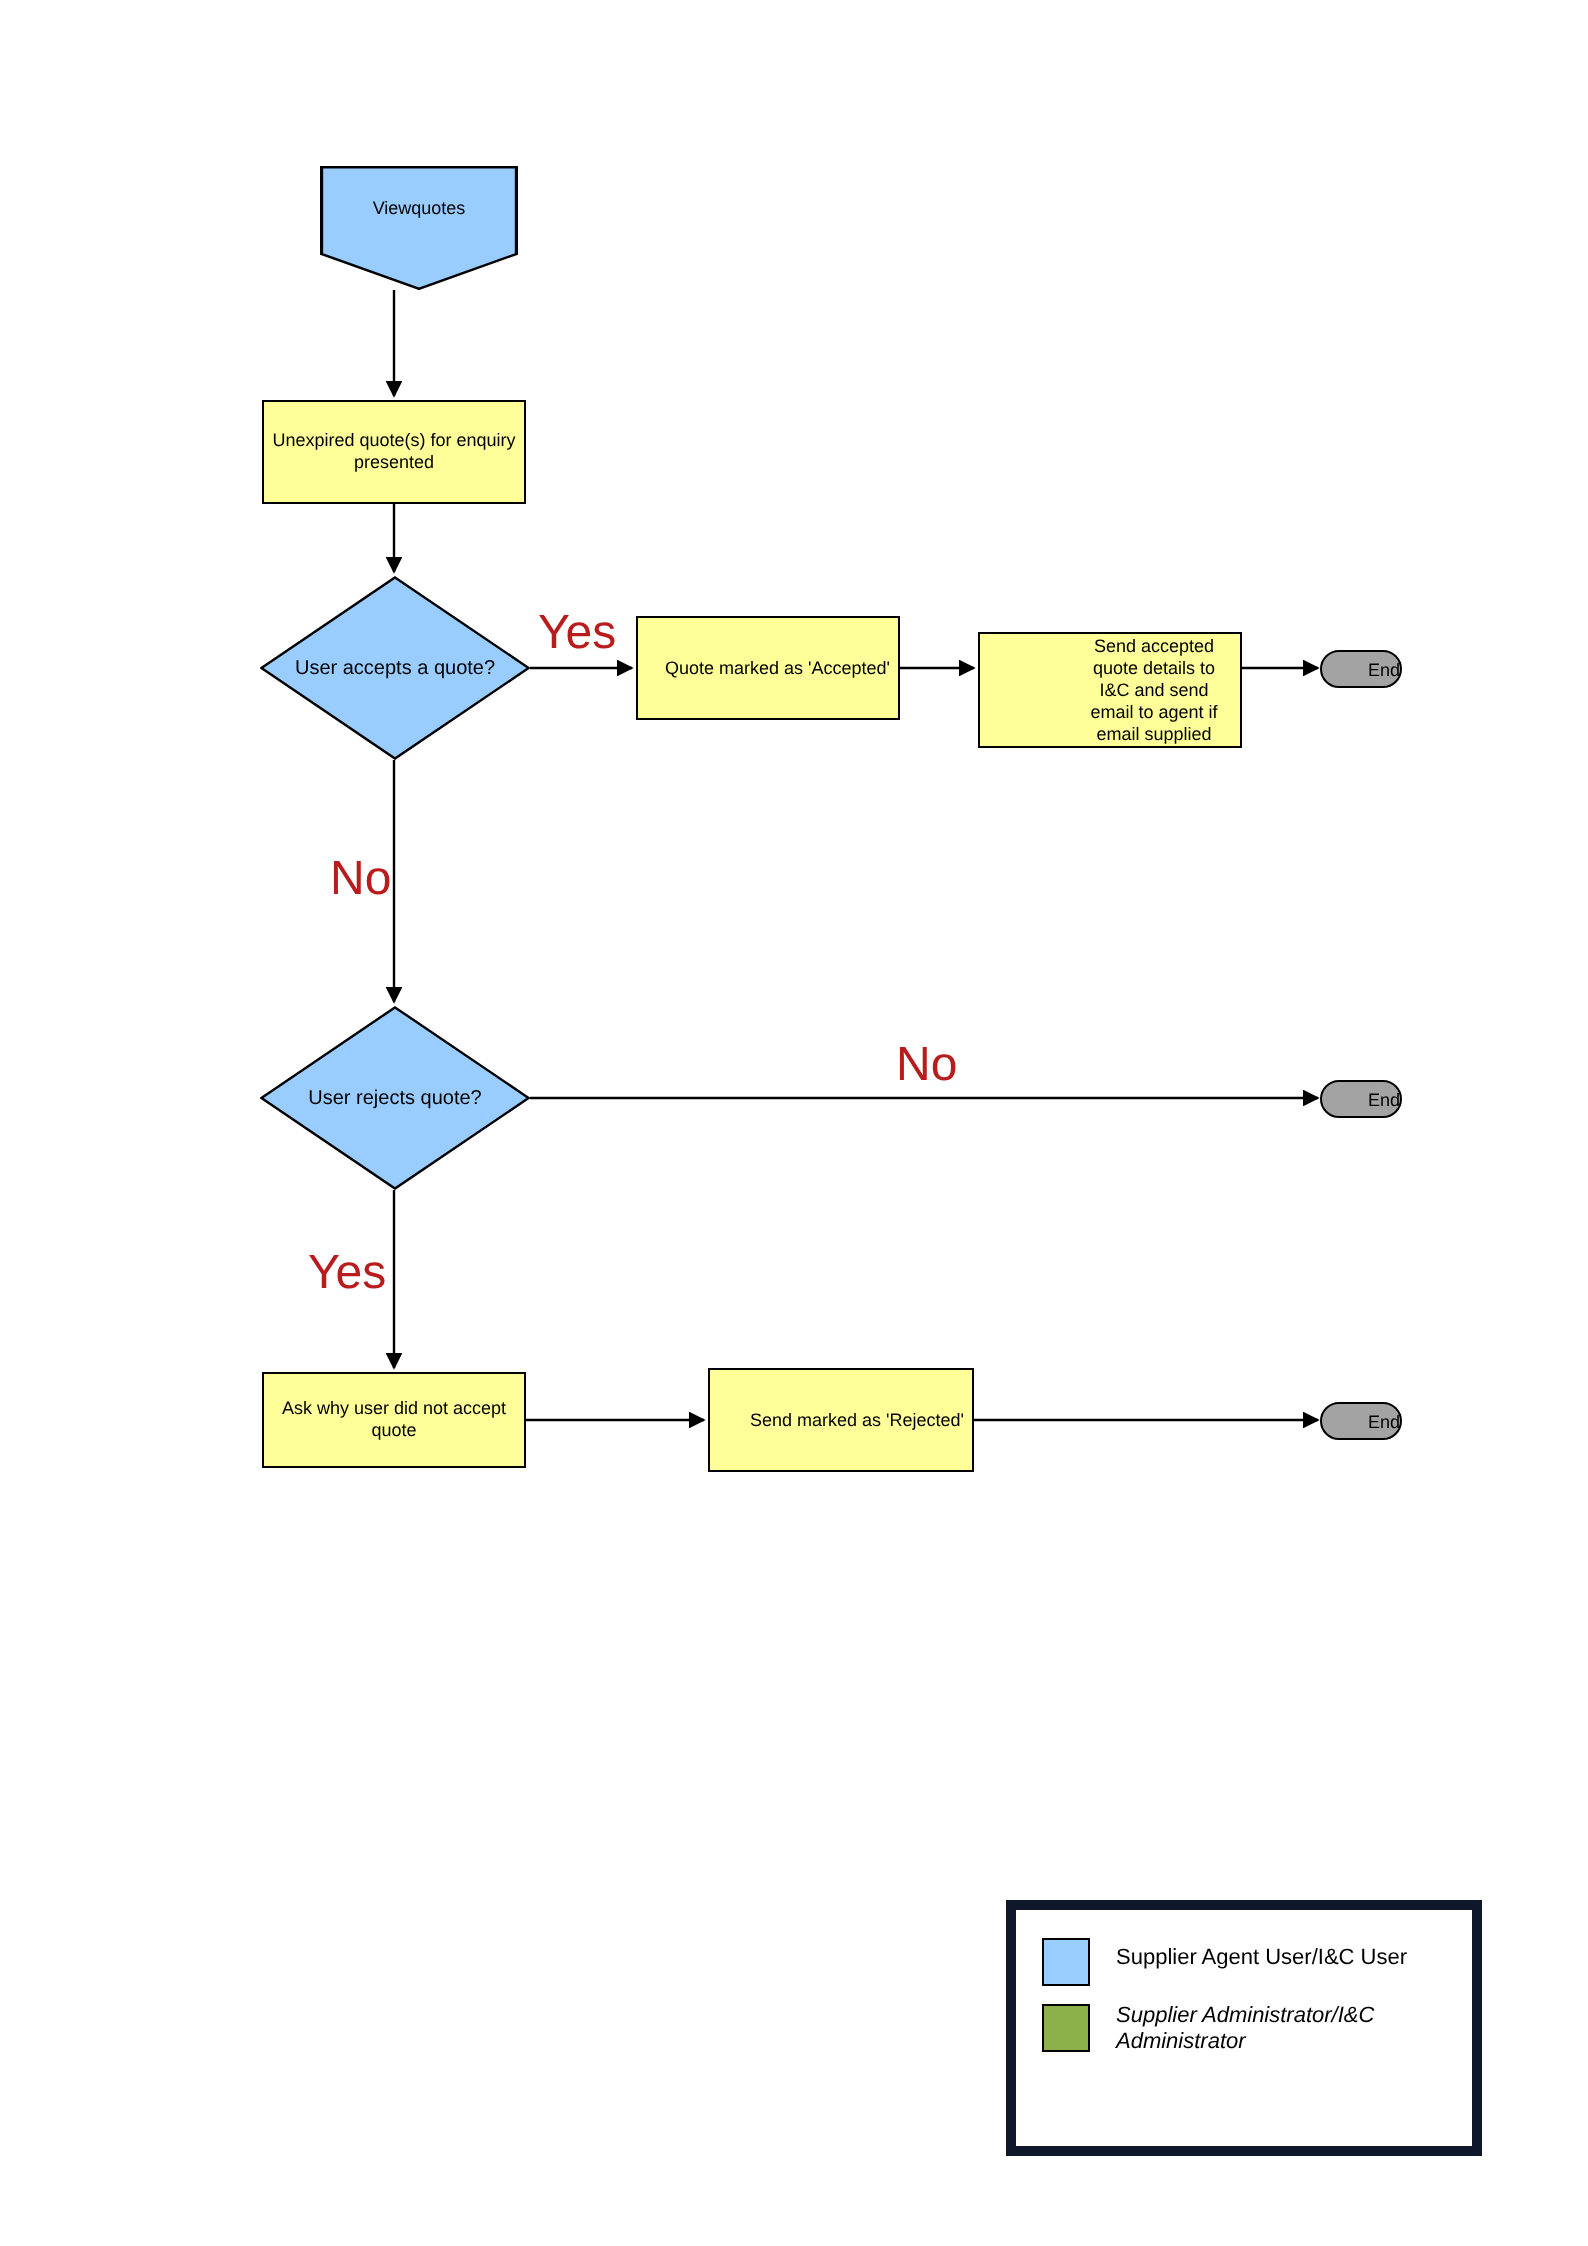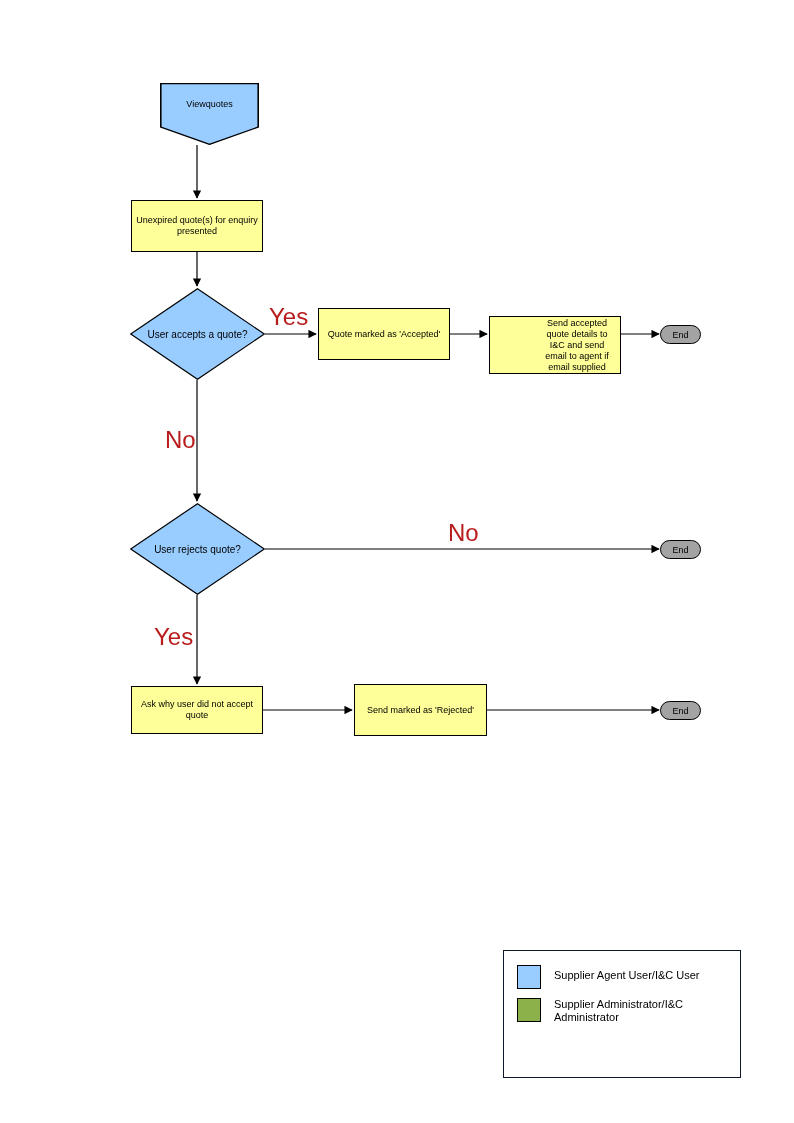--- a/index.html
+++ b/index.html
@@ -18,21 +18,21 @@
     position: absolute;
     left: 0; top: 0;
     width: 794px;
     height: 1123px;
   }
   .node {
     position: absolute;
     box-sizing: border-box;
     display: flex;
     align-items: center;
-    justify-content: center;
+    justify-content: flex-end;
     text-align: center;
     color: #000;
   }
   
   .process {
     background: #ffff99;
     border: 1px solid #000;
     font-size: 9px;
     line-height: 11px;
     padding: 2px 4px;
@@ -94,21 +94,21 @@
     color: #b91c1c;
     white-space: nowrap;
   }
   
   #legend {
     position: absolute;
     left: 503px;
     top: 950px;
     width: 238px;
     height: 128px;
-    border: 1px solid #0f172a;
+    border: 5px solid #0f172a;
     background: #ffffff;
     box-sizing: border-box;
     padding: 14px 0 0 0;
   }
   .legend-row {
     display: flex;
     align-items: flex-start;
     margin: 0 0 9px 13px;
   }
   .legend-swatch {
@@ -119,21 +119,21 @@
     box-sizing: border-box;
   }
   .legend-text {
     margin-left: 13px;
     font-size: 11px;
     line-height: 13px;
     color: #000;
     padding-top: 4px;
     max-width: 180px;
   }
-  .legend-text.two-line { padding-top: 0px; }
+  .legend-text.two-line { padding-top: 0px; font-style: italic; }
 </style>
 </head>
 <body>
 
 <svg id="canvas" viewBox="0 0 794 1123" xmlns="http://www.w3.org/2000/svg">
   <defs>
     <marker id="arrow" viewBox="0 0 10 10" refX="9" refY="5" markerWidth="7" markerHeight="7" orient="auto-start-reverse">
       <path d="M 0 0 L 10 5 L 0 10 z" fill="#000"></path>
     </marker>
   </defs>

